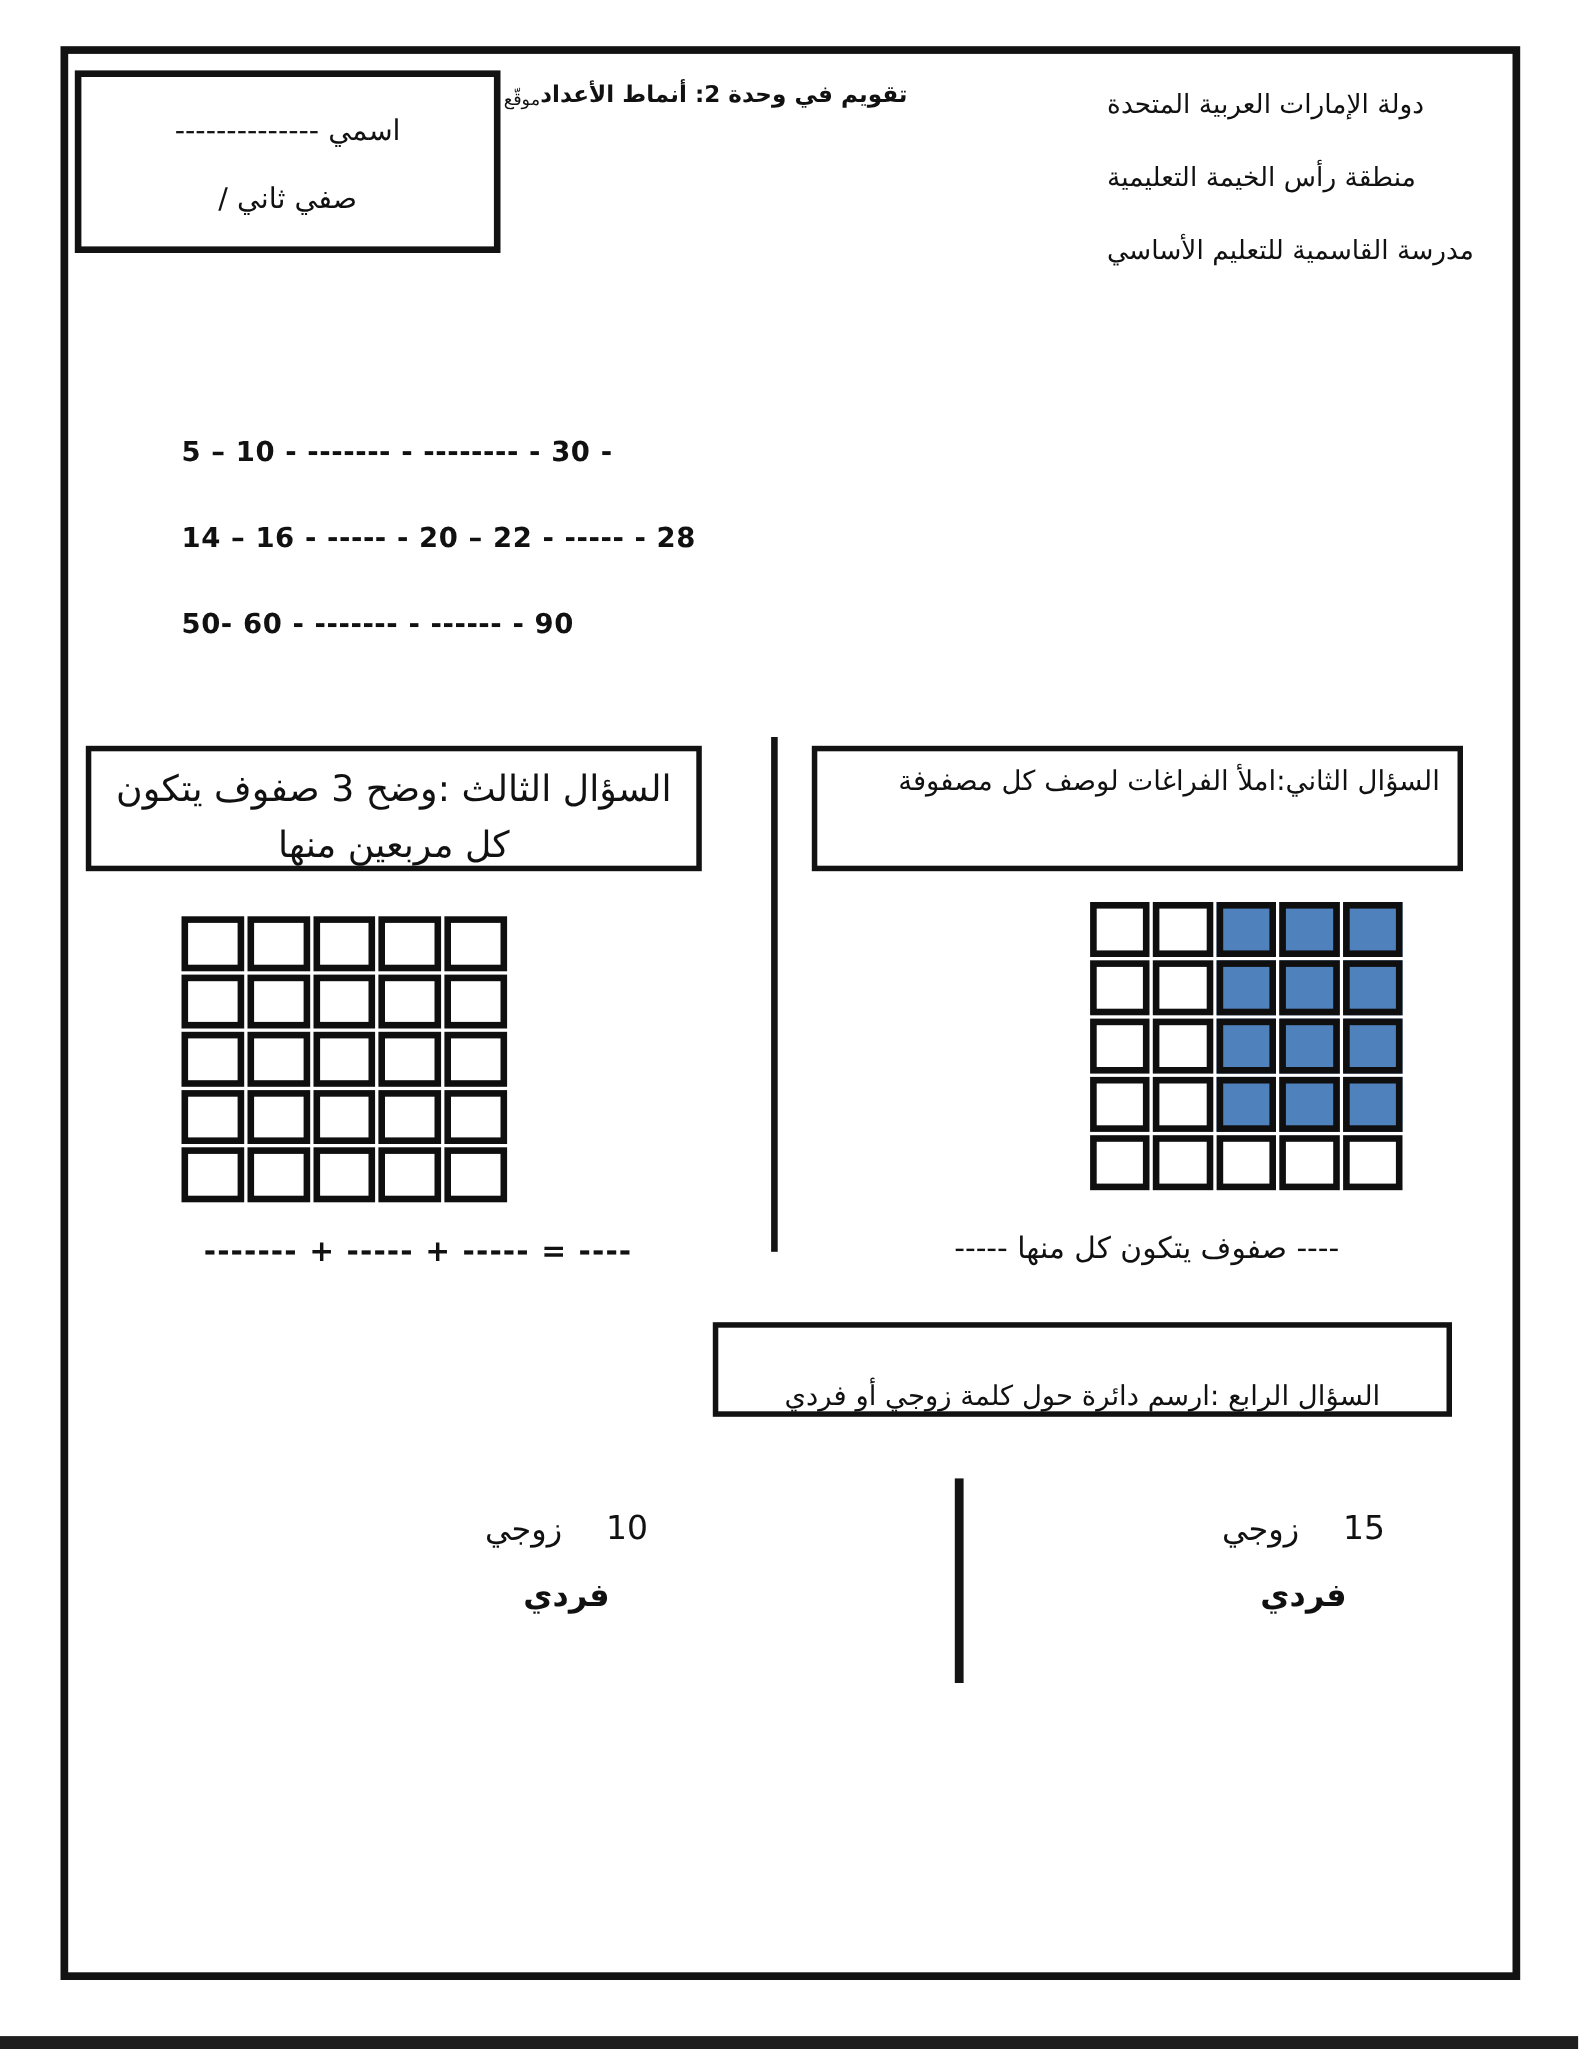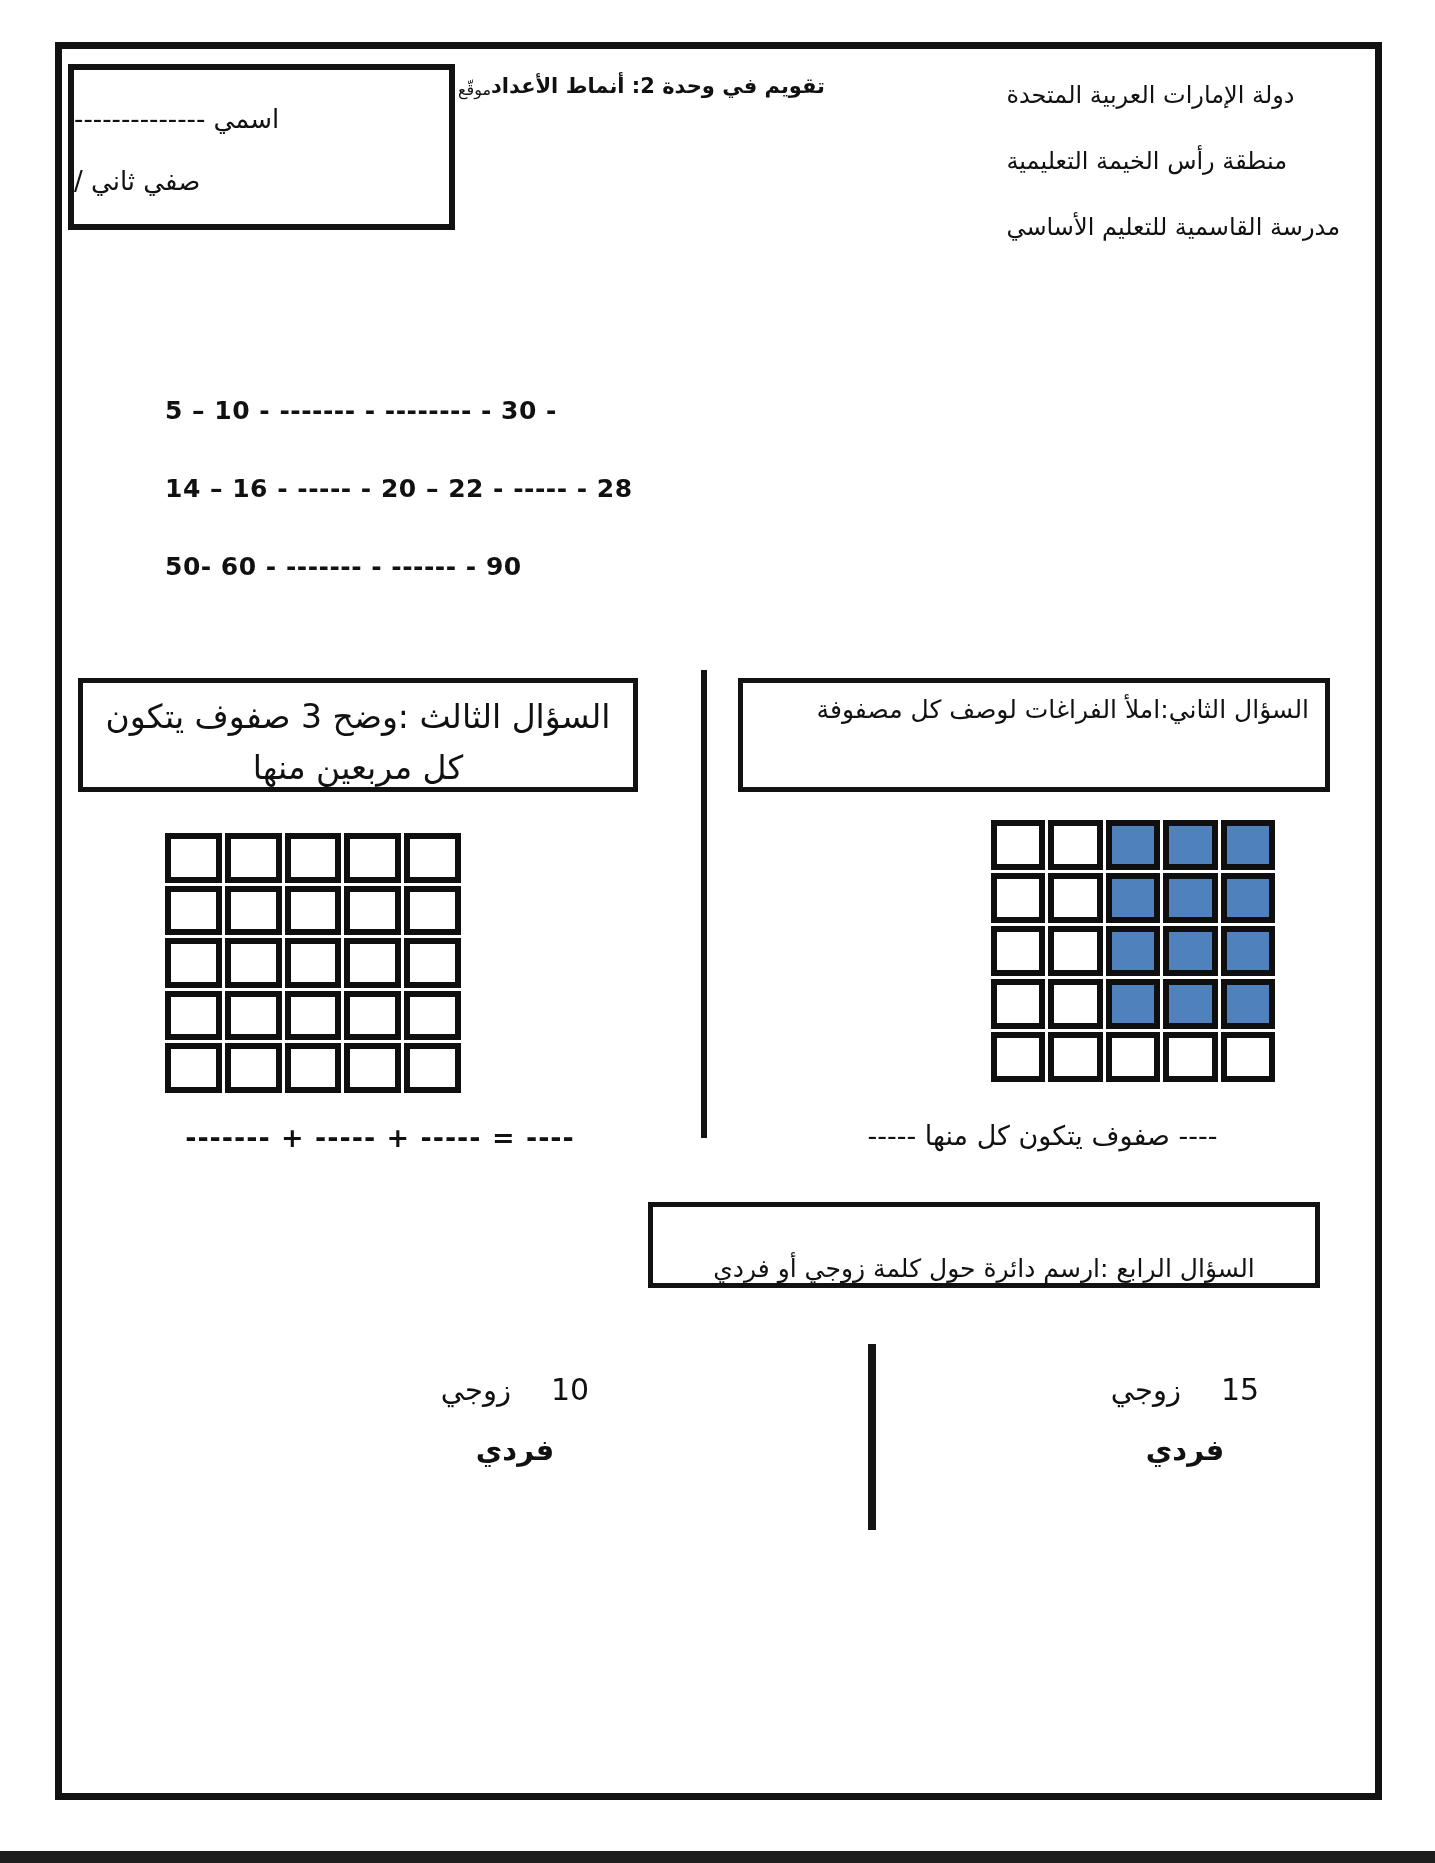--- a/index.html
+++ b/index.html
@@ -11,21 +11,21 @@
     color:#111;
     overflow:hidden;
   }
   .page-border{
     position:absolute;left:55px;top:42px;width:1313px;height:1744px;
     border:7px solid #121212;background:transparent;
   }
   
   .name-box{
     position:absolute;left:68px;top:64px;width:375px;height:136px;
-    border:6px solid #121212;text-align:left;direction:rtl;
+    border:6px solid #121212;text-align:center;direction:rtl;
     font-size:26px;padding-top:18px;line-height:62px;
   }
   .signature-label{position:absolute;left:458px;top:80px;font-size:16px;direction:rtl;}
   .paper-title{
     position:absolute;left:525px;top:74px;width:300px;text-align:center;
     direction:rtl;font-weight:bold;font-size:21px;white-space:nowrap;
   }
   .school-header{position:absolute;right:95px;top:62px;text-align:left;direction:rtl;font-size:24px;line-height:66px;white-space:nowrap;}
   
   .qbox{border:5px solid #121212;direction:rtl;position:absolute;box-sizing:border-box;}

